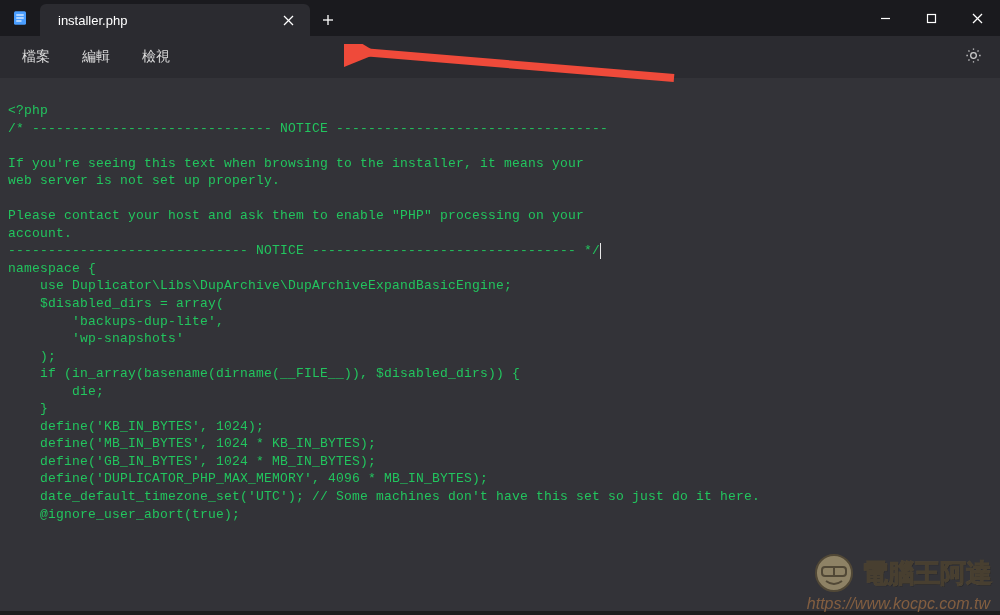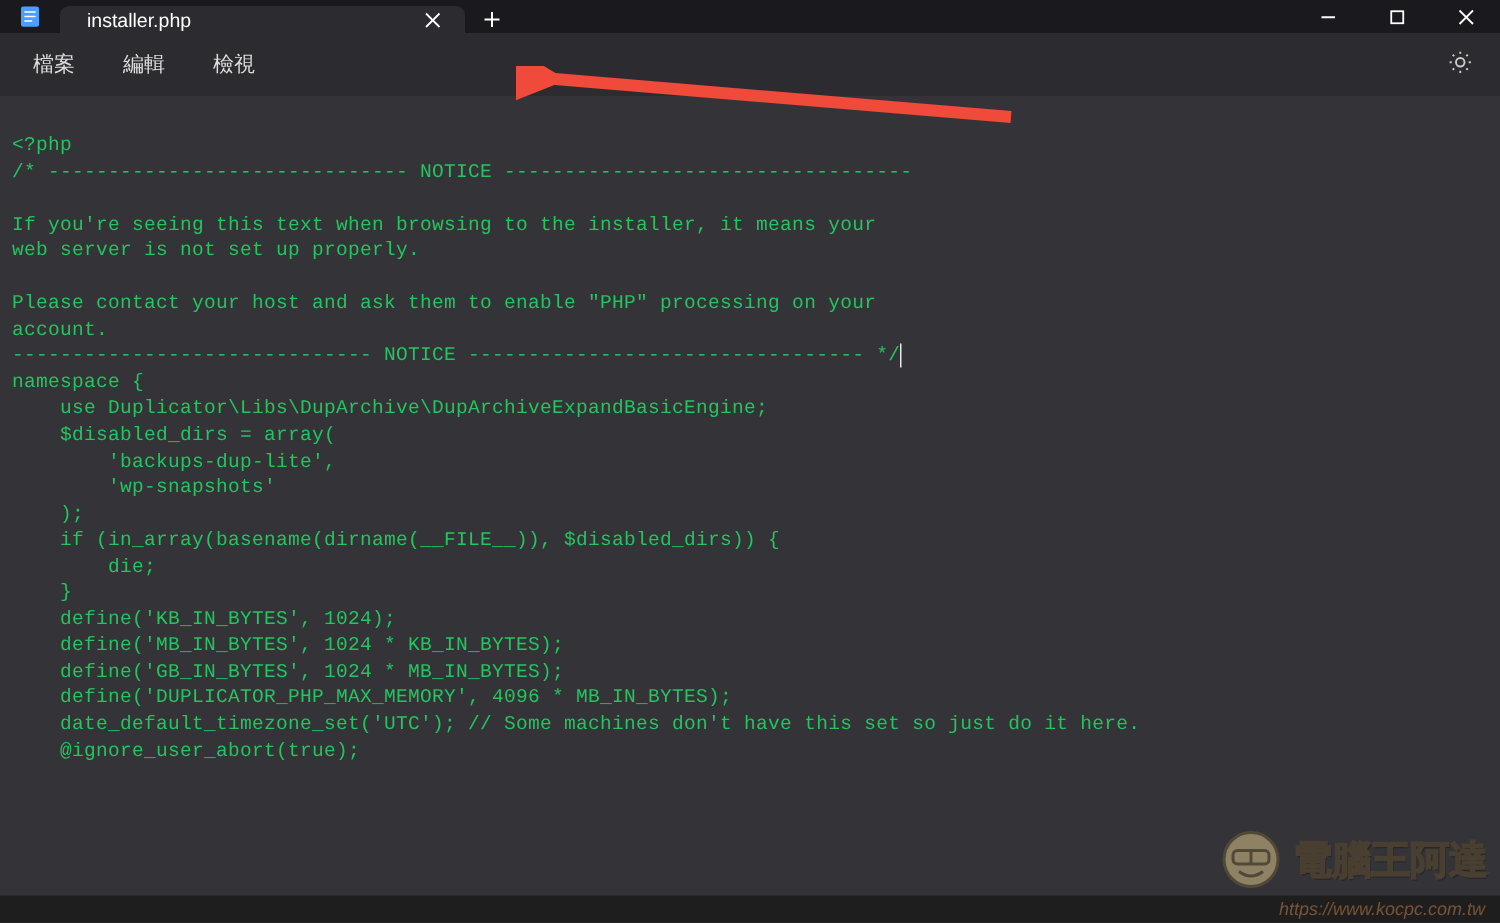--- a/index.html
+++ b/index.html
@@ -5,21 +5,21 @@
     * { margin: 0; padding: 0; box-sizing: border-box; }
     body {
       width: 1000px;
       height: 615px;
       background: #1e1e1e;
       font-family: "Segoe UI", sans-serif;
       overflow: hidden;
       position: relative;
     }
     .titlebar {
-      height: 22px;
+      height: 36px;
       background: #1a1a1e;
       display: flex;
       align-items: stretch;
     }
     .app-icon {
       width: 40px;
       display: flex;
       align-items: center;
       justify-content: center;
     }
@@ -109,21 +109,21 @@
       font-size: 26px;
       font-weight: bold;
       color: #c9b07a;
       -webkit-text-stroke: 1px #5a4a2a;
       text-shadow: 1px 1px 0 rgba(0,0,0,0.4);
     }
     .watermark-url {
       position: absolute;
       right: 10px;
       bottom: 2px;
-      font-size: 12px;
+      font-size: 16px;
       color: #d08848;
       opacity: 0.5;
       font-style: italic;
       pointer-events: none;
     }
     .cursor {
       display: inline-block;
       width: 1px;
       height: 16px;
       background: #e8e8e8;

